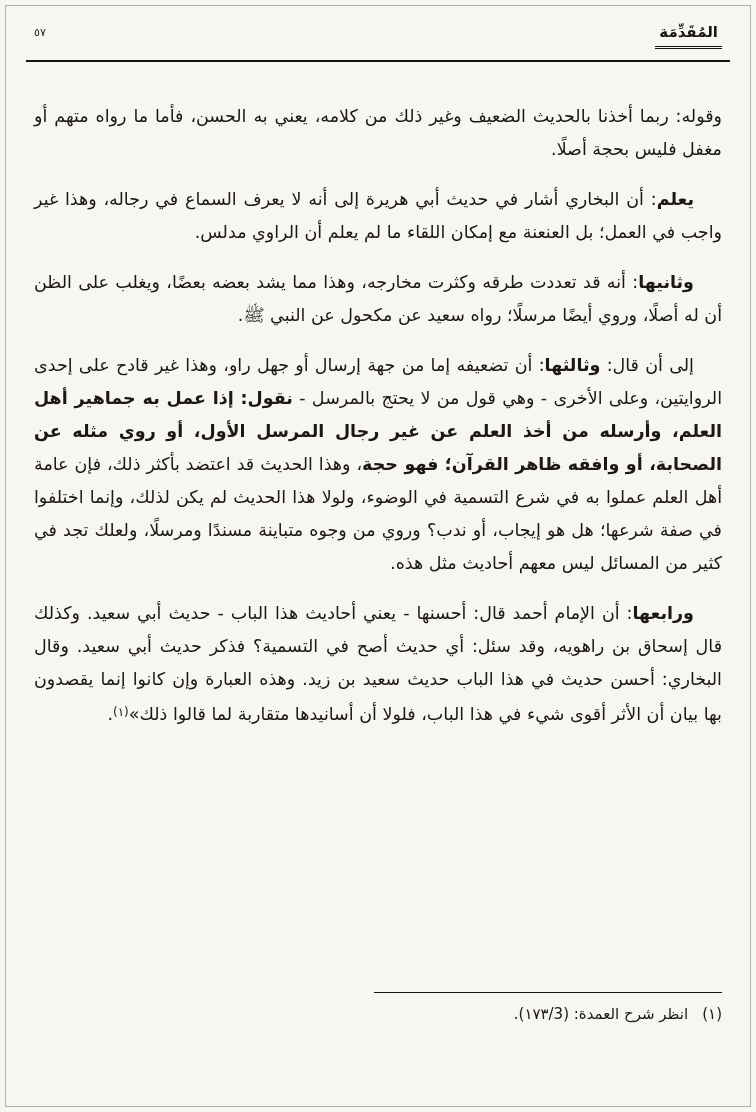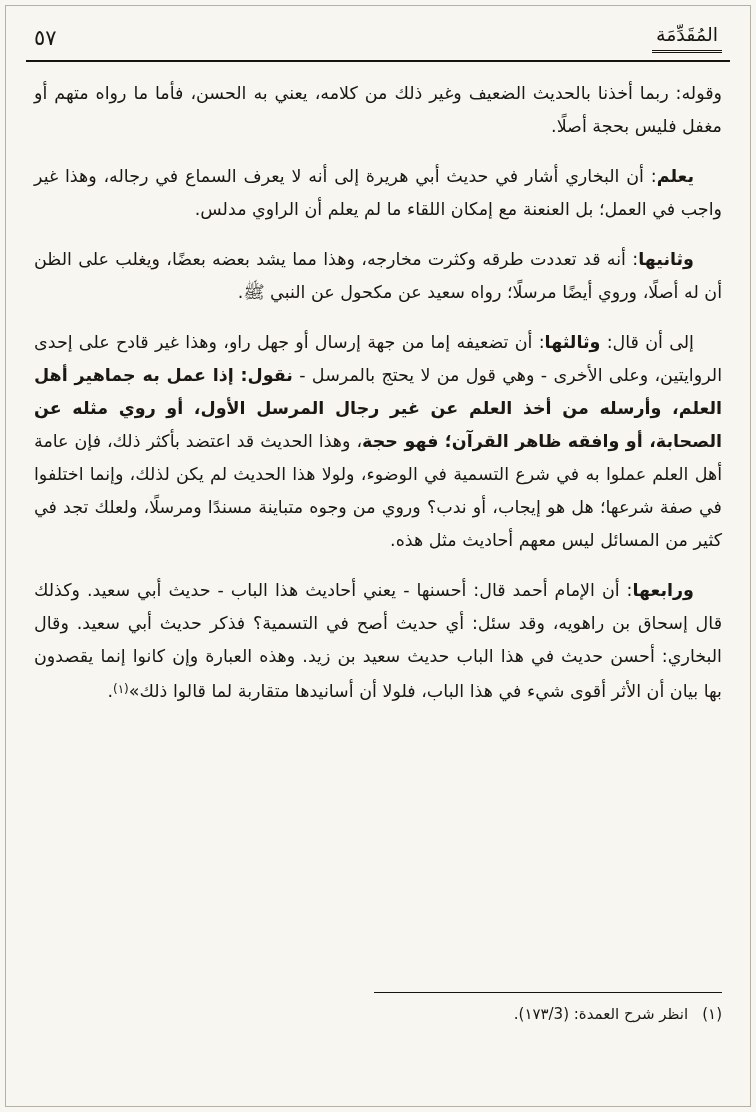--- a/index.html
+++ b/index.html
@@ -11,32 +11,32 @@
     color: #1b1812;
   }
   .page { position: relative; width: 756px; height: 1112px; overflow: hidden; background: #f8f6f1; }
   .frame { position: absolute; inset: 5px; border: 1px solid #b5b0a5; pointer-events: none; }
 
   .header {
     position: absolute; top: 23px; left: 34px; right: 34px;
     direction: rtl; display: flex; justify-content: space-between; align-items: flex-start;
   }
   .title {
-    font-size: 19px; font-weight: normal;
+    font-size: 15px; font-weight: bold;
     padding: 0 4px 5px;
     border-bottom: 3px double #17140f;
   }
-  .pagenum { font-size: 21px; padding-top: 3px; }
+  .pagenum { font-size: 11px; padding-top: 3px; }
   .header-rule {
     position: absolute; top: 60px; left: 26px; right: 26px;
     border-top: 2px solid #17140f;
   }
 
   .body-text {
-    position: absolute; top: 77px; left: 34px; right: 34px;
+    position: absolute; top: 100px; left: 34px; right: 34px;
     direction: rtl; text-align: justify;
     font-size: 17.5px; line-height: 33px;
   }
   .body-text p { margin: 0 0 17px; }
   .body-text p.indent { text-indent: 28px; }
   .b { font-weight: bold; }
   .fn-ref { font-size: 12px; vertical-align: 4px; }
 
   .footnote-area { position: absolute; top: 992px; left: 34px; right: 34px; direction: rtl; }
   .fn-rule { width: 348px; border-top: 1.5px solid #17140f; margin-bottom: 12px; }

